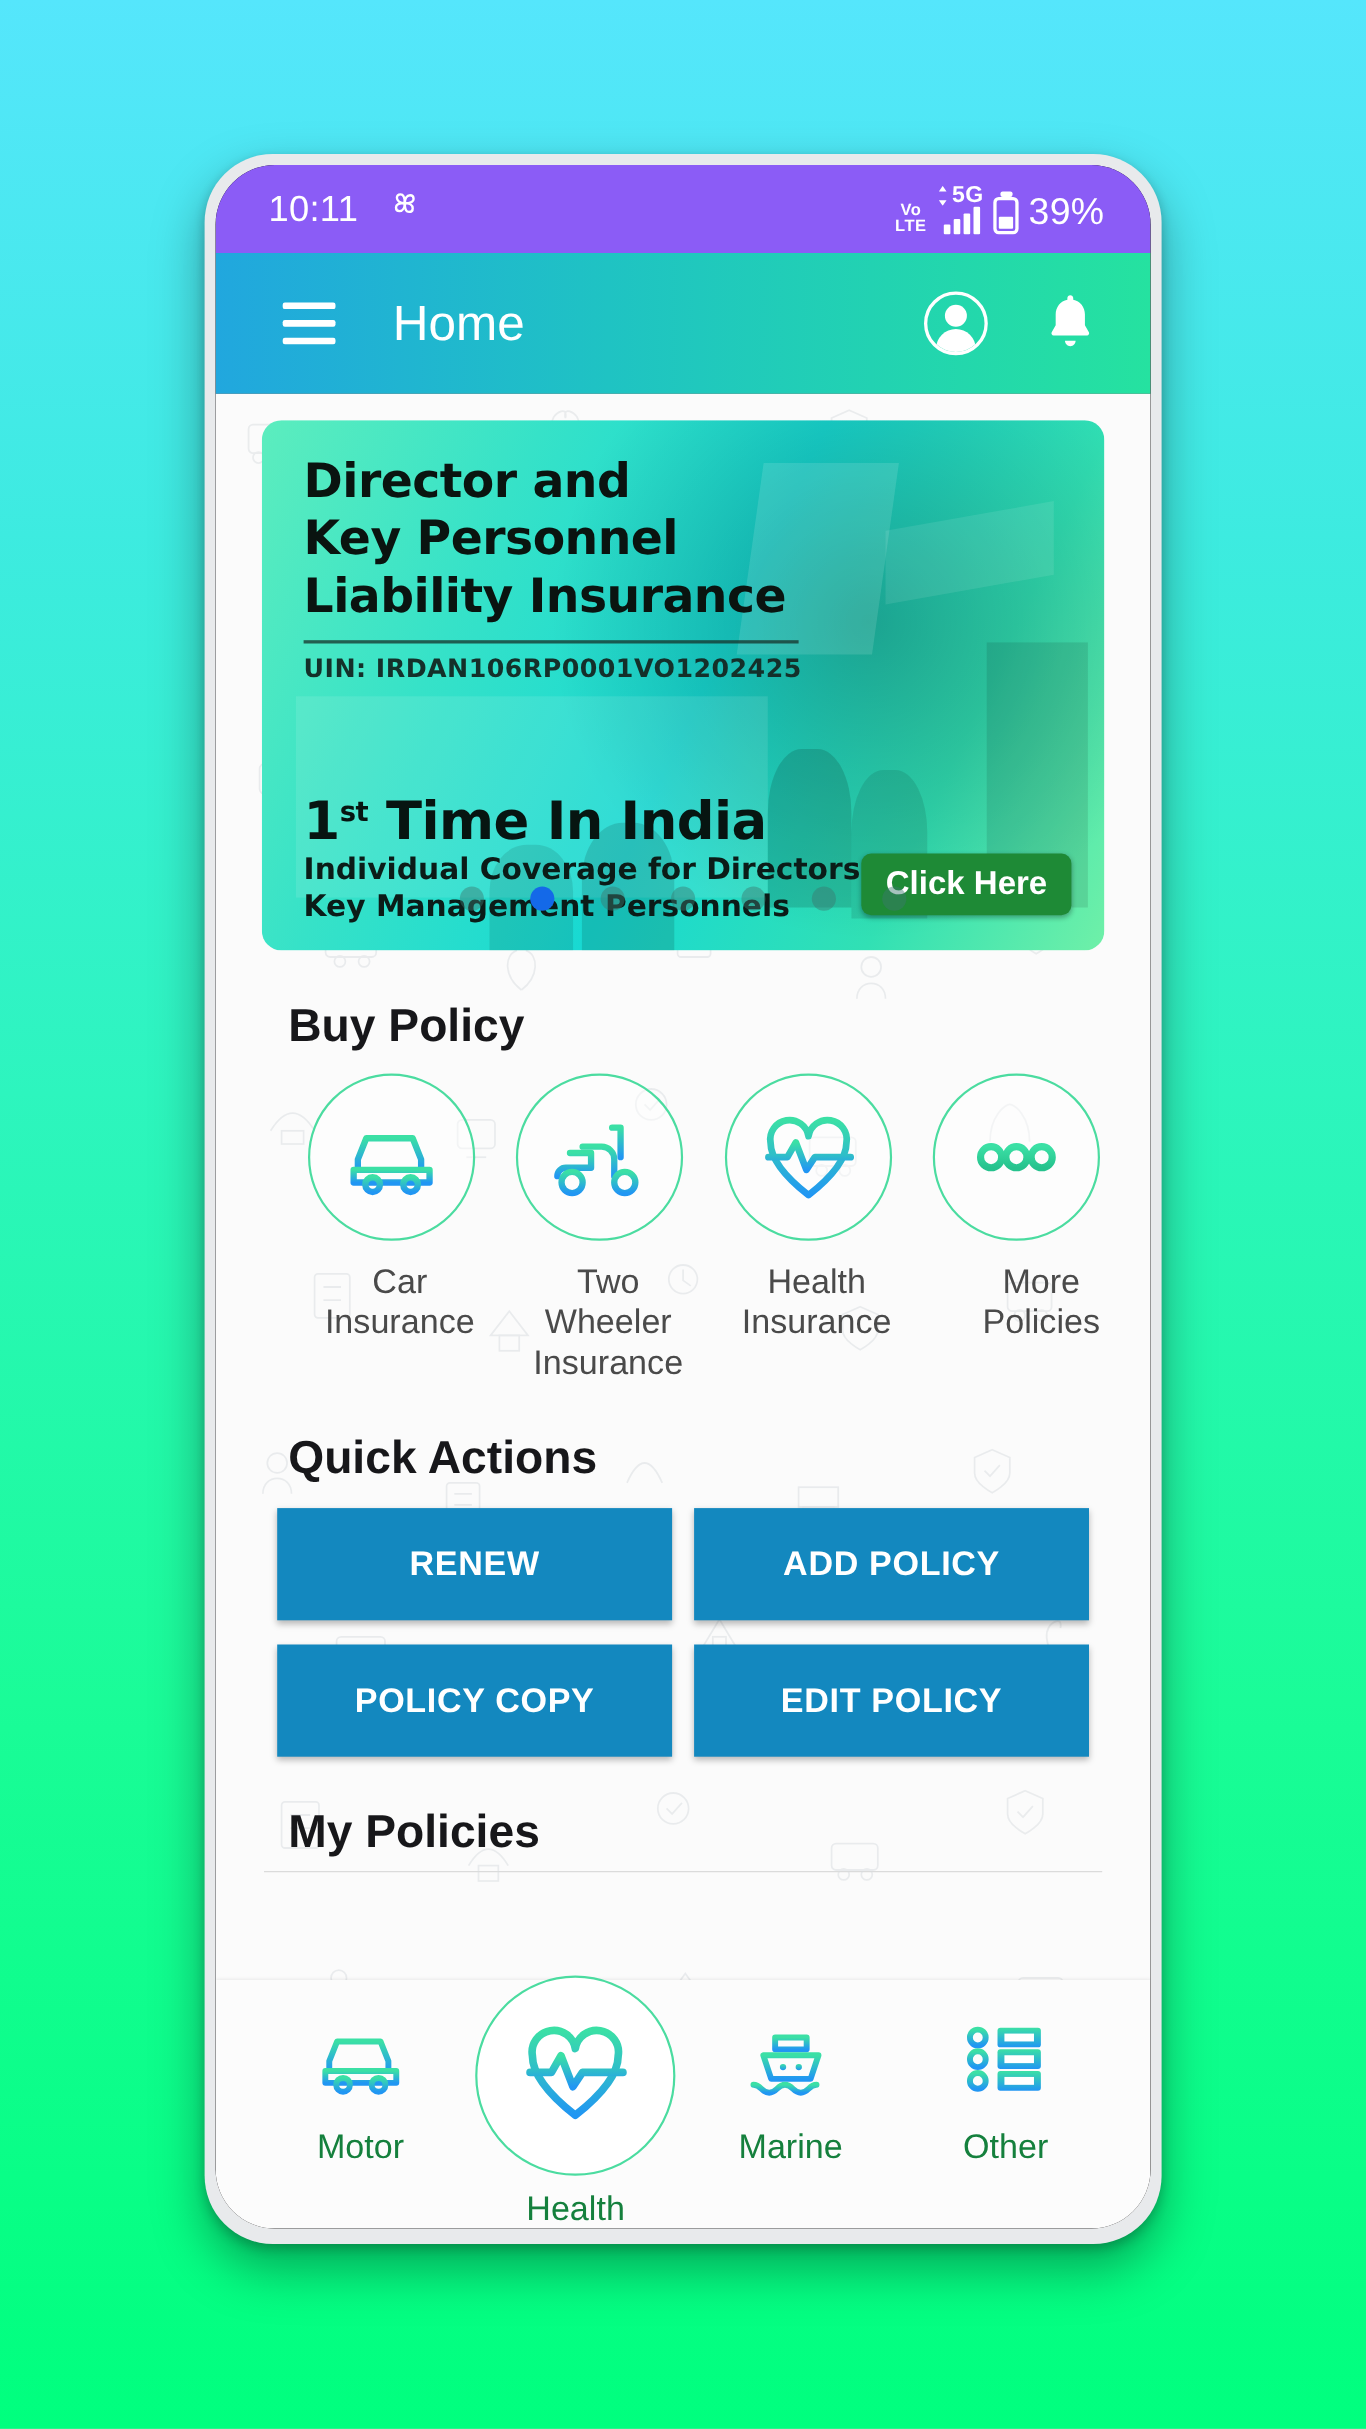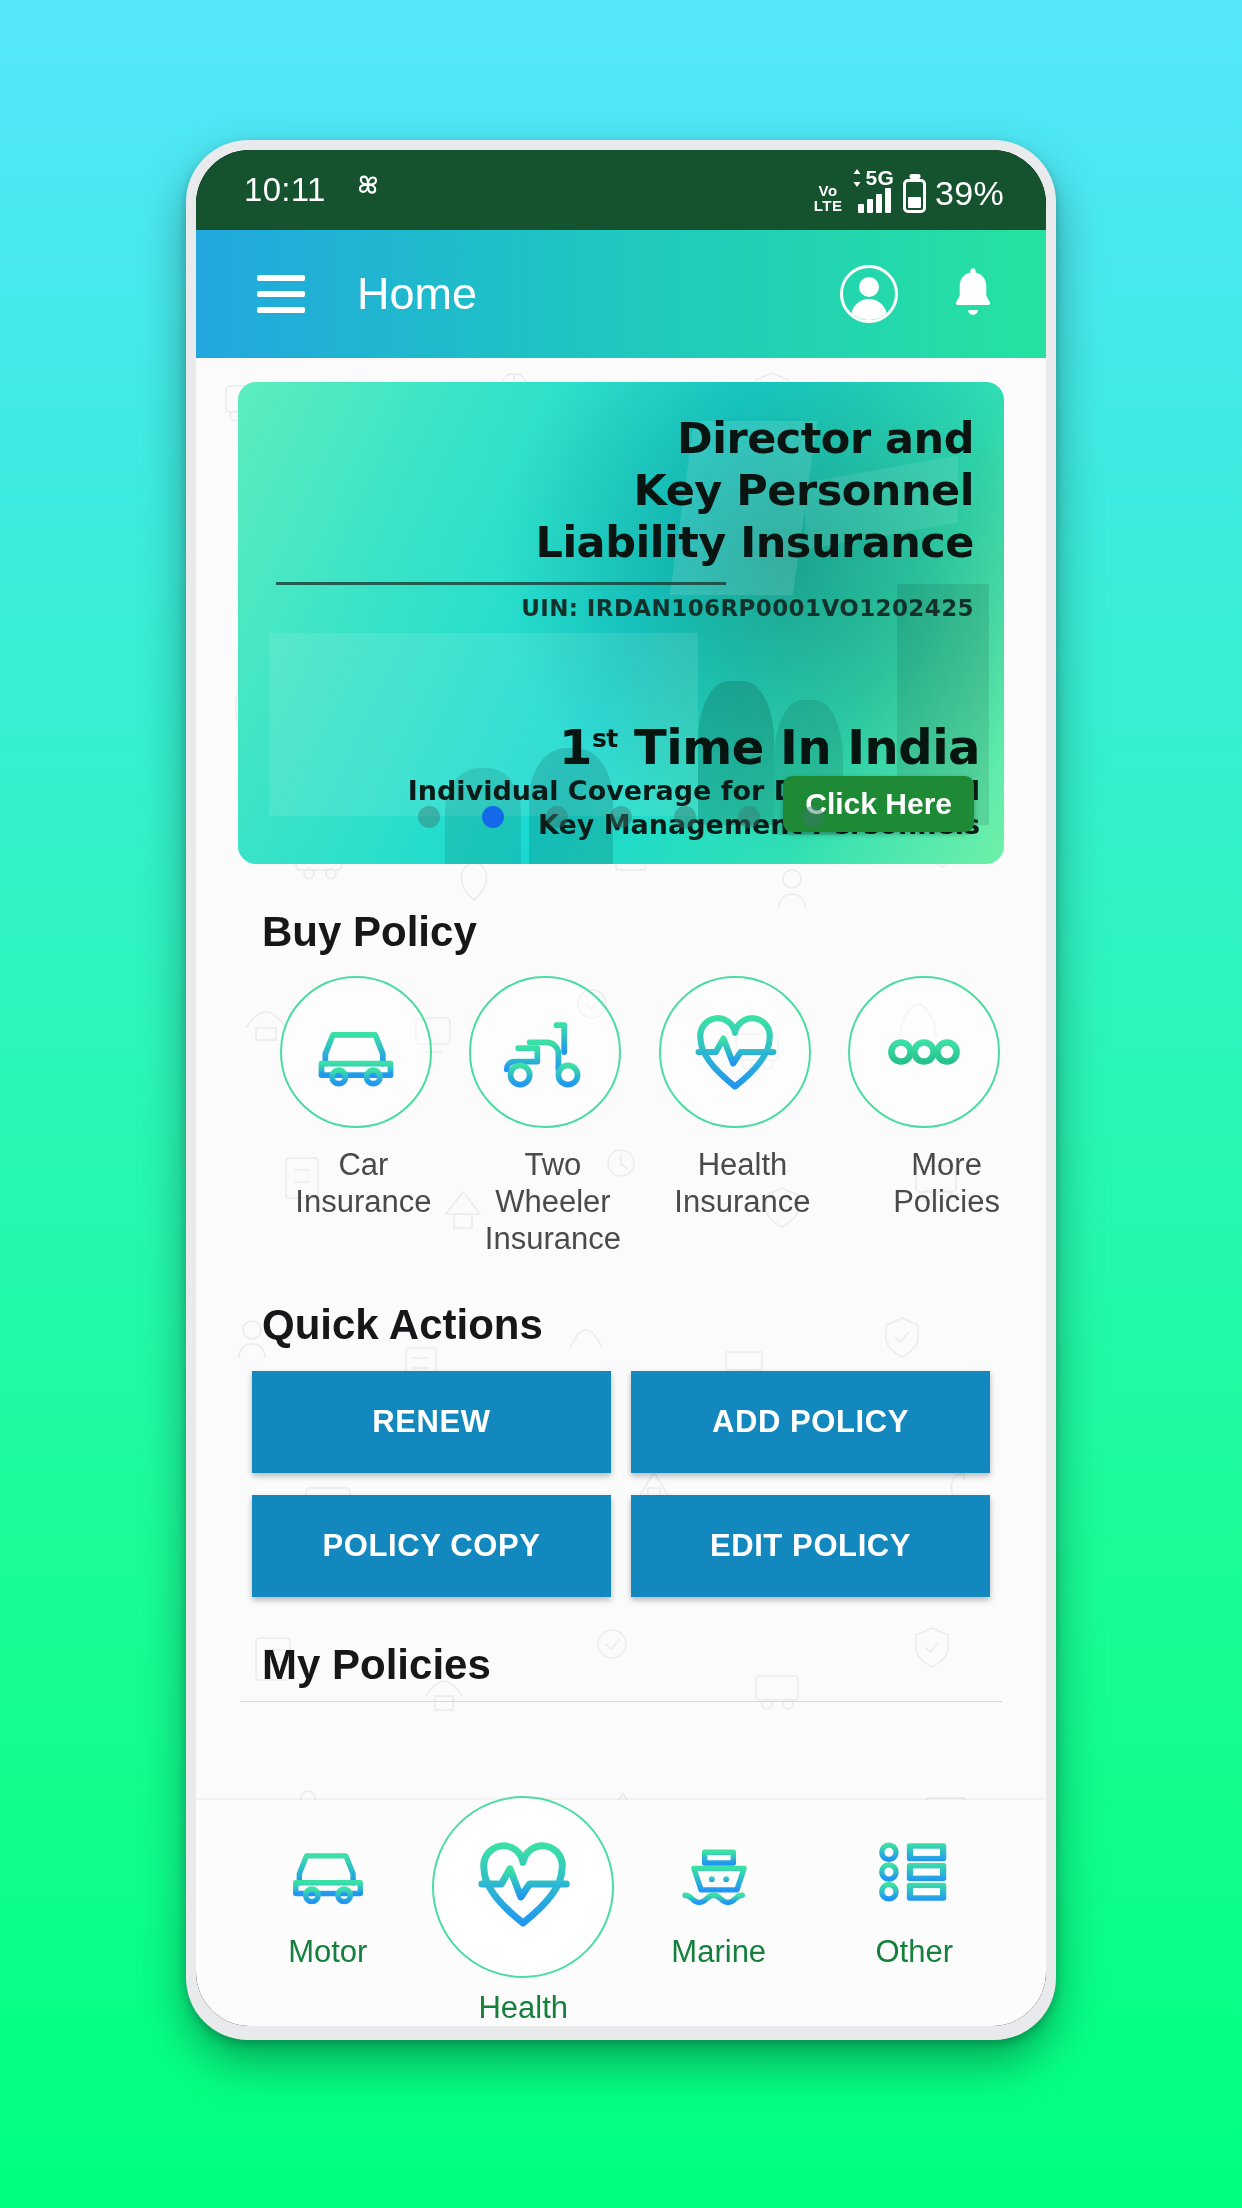--- a/index.html
+++ b/index.html
@@ -17,21 +17,21 @@
     box-shadow:0 22px 46px rgba(0,0,0,.34), 0 4px 10px rgba(0,0,0,.2);
     padding:10px 10px 14px 10px;
   }
   #phone-screen{
     width:100%; height:100%; background:#000; border-radius:54px; overflow:hidden;
     position:relative; display:flex; flex-direction:column;
   }
 
   
   #status-bar{
-    height:80px; background:#14532d; color:#fff; flex:0 0 80px;
+    height:80px; background:#8b5cf6; color:#fff; flex:0 0 80px;
     display:flex; align-items:center; padding:0 42px 0 48px;
     font-size:33px; letter-spacing:.3px;
   }
   #status-left{ display:flex; align-items:center; gap:26px; }
   #status-right{ margin-left:auto; display:flex; align-items:flex-end; gap:9px; }
   .volte{ font-size:15px; line-height:15px; font-weight:bold; text-align:center; letter-spacing:.5px;}
   .netblk{ display:flex; flex-direction:column; align-items:center; }
   .netrow{ display:flex; align-items:center; gap:2px; font-size:21px; font-weight:bold; line-height:21px;}
   .bars{ display:flex; align-items:flex-end; gap:3px; height:25px; margin-left:3px;}
   .bars i{ display:block; width:6px; background:#fff; border-radius:1px;}
@@ -53,21 +53,21 @@
   #app-bar-actions{ margin-left:auto; display:flex; align-items:center; gap:46px; }
   .profile-circle{ width:58px; height:58px; border:3px solid #fff; border-radius:50%; position:relative; overflow:hidden; }
   .profile-circle::before{content:"";position:absolute;top:9px;left:50%;transform:translateX(-50%);width:20px;height:20px;border-radius:50%;background:#fff;}
   .profile-circle::after{content:"";position:absolute;bottom:-3px;left:50%;transform:translateX(-50%);width:36px;height:24px;border-radius:18px 18px 0 0;background:#fff;}
 
   
   #app-body{ flex:1; background:#fbfbfb; position:relative; overflow:hidden; }
   #watermark{ position:absolute; inset:0; opacity:.5; pointer-events:none; }
 
   
-  #banner-wrap{ position:relative; margin:24px 42px 0 42px;text-align:right; }
+  #banner-wrap{ position:relative; margin:24px 42px 0 42px; }
   #banner{
     height:482px; border-radius:18px; overflow:hidden; position:relative;
     background:
       radial-gradient(circle at 72% 38%, rgba(0,0,0,.26) 0%, rgba(0,0,0,0) 46%),
       linear-gradient(115deg,#5CEDBE 0%,#36E2C8 26%,#18D9D2 52%,#31E0B4 78%,#6FF0A8 100%);
   }
   .b-shape{ position:absolute; background:rgba(255,255,255,.09); }
   #b-s1{ left:58%; top:8%; width:16%; height:36%; transform:skewX(-8deg); background:rgba(255,255,255,.12); }
   #b-s2{ left:74%; top:18%; width:20%; height:14%; transform:skewY(-10deg); }
   #b-s3{ left:4%; top:52%; width:56%; height:38%; background:rgba(255,255,255,.10); }

